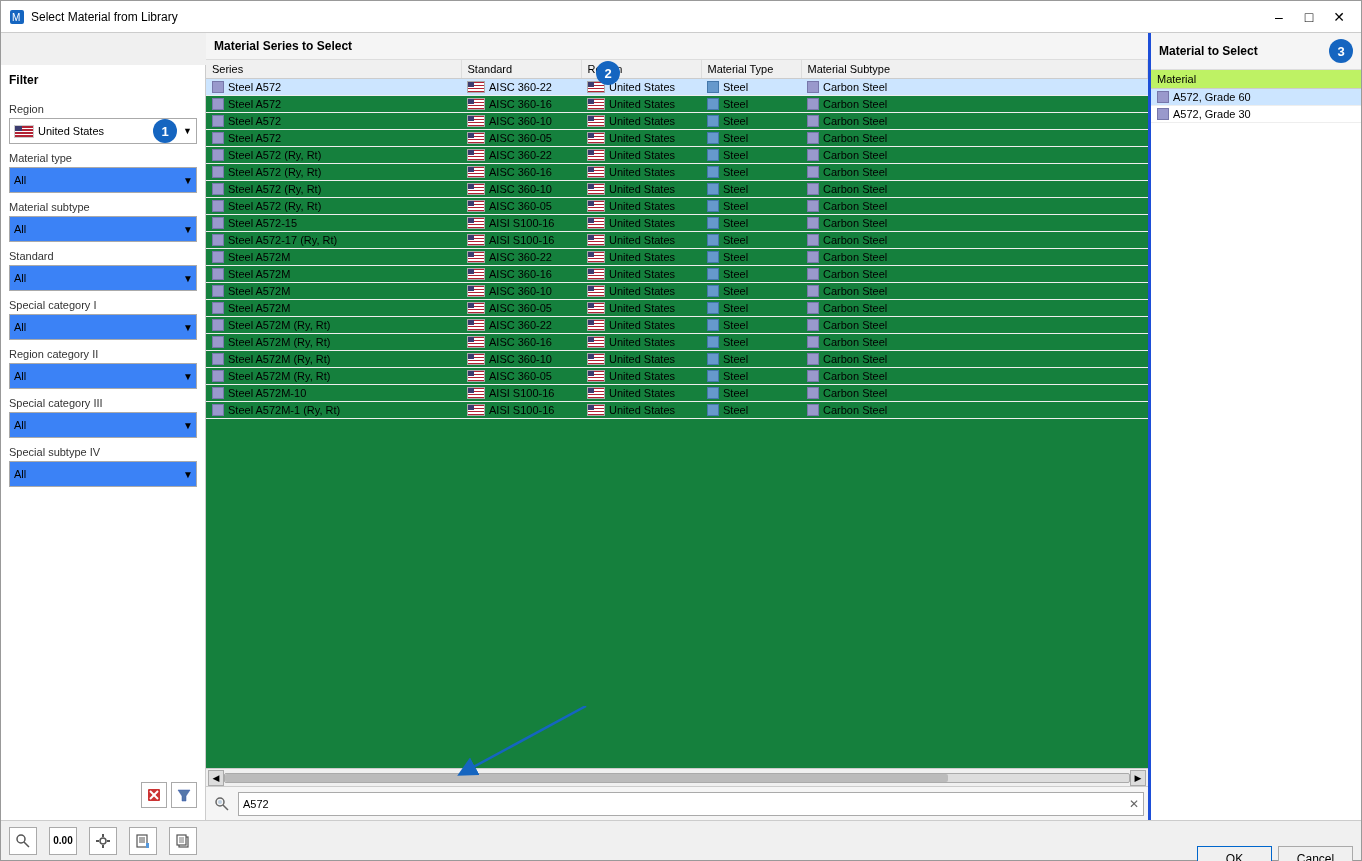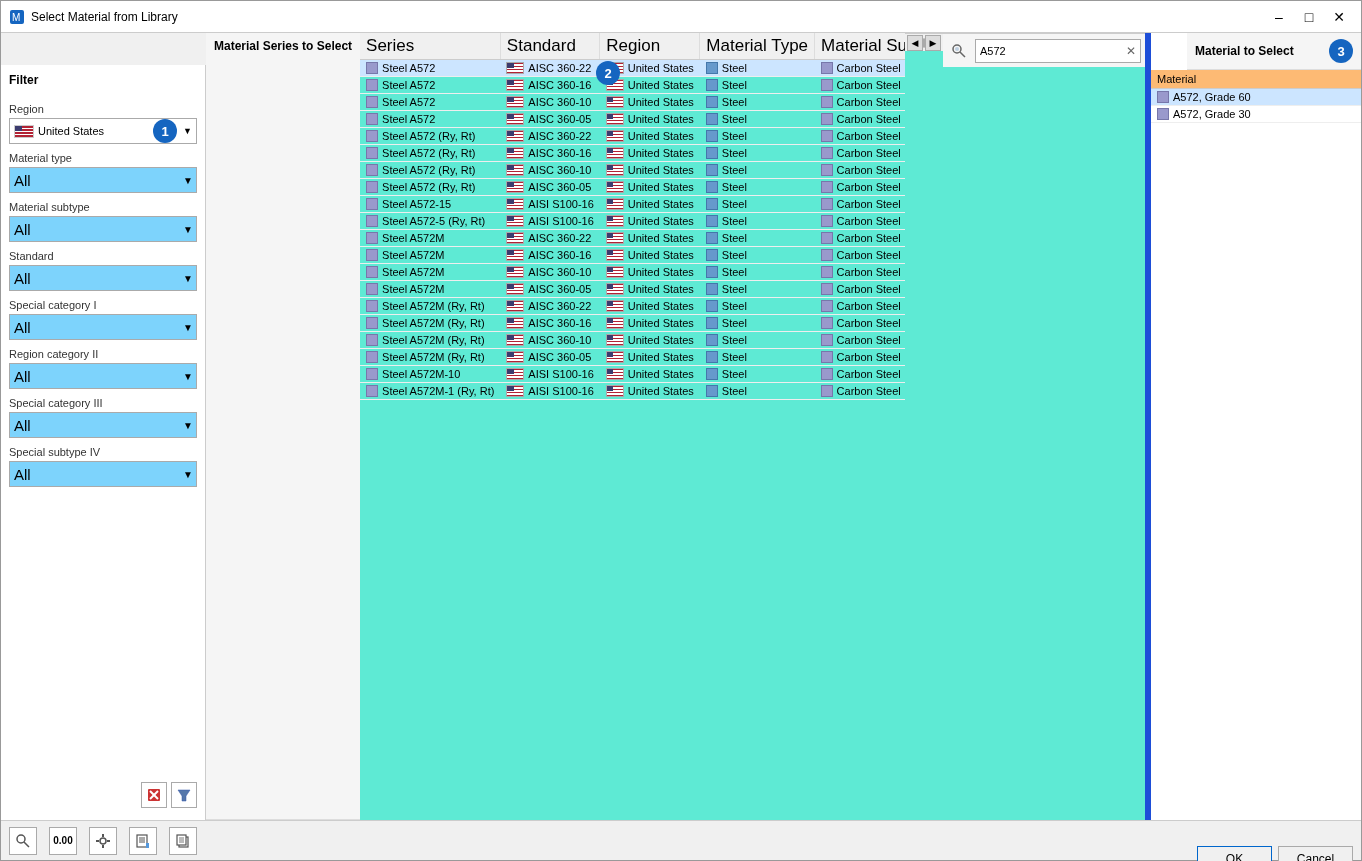--- a/index.html
+++ b/index.html
@@ -35,22 +35,22 @@
     .panel-title { font-weight: bold; font-size: 12px; margin-bottom: 8px; color: #000; }
     .filter-label { font-size: 11px; color: #333; margin-bottom: 3px; margin-top: 8px; }
     .filter-select-wrapper {
       position: relative;
       width: 100%;
     }
     .filter-select-wrapper select {
       width: 100%;
       height: 26px;
       border: 1px solid #aaa;
-      background: #7dd3fc;
-      font-size: 15px;
+      background: #3b82f6;
+      font-size: 11px;
       padding: 2px 4px;
       appearance: none;
       cursor: pointer;
     }
     .filter-select-wrapper .chevron {
       position: absolute;
       right: 4px;
       top: 50%;
       transform: translateY(-50%);
       pointer-events: none;
@@ -67,43 +67,44 @@
       align-items: center;
       cursor: pointer;
       gap: 4px;
     }
     .flag-icon { width: 20px; height: 13px; display: inline-block; background: linear-gradient(180deg, #B22234 0%, #B22234 14.28%, #fff 14.28%, #fff 28.57%, #B22234 28.57%, #B22234 42.85%, #fff 42.85%, #fff 57.14%, #B22234 57.14%, #B22234 71.42%, #fff 71.42%, #fff 85.71%, #B22234 85.71%, #B22234 100%); border: 1px solid #ccc; flex-shrink: 0; position: relative; overflow: hidden; }
     .flag-icon::before { content: ''; position: absolute; top: 0; left: 0; width: 40%; height: 54%; background: #3C3B6E; }
 
     
     .series-panel {
       flex: 1;
-      background: #5eead4;
-      border-right: 6px solid #1d4ed8;
+      background: #15803d;
+      border-right: 3px solid #1d4ed8;
       display: flex;
+      flex-direction: column;
     }
 
     .panel-header {
       font-weight: bold;
       font-size: 12px;
       padding: 6px 8px;
       border-bottom: 1px solid #ddd;
       background: #f5f5f5;
     }
 
     .table-container { flex: 1; overflow-y: auto; overflow-x: hidden; }
 
     .data-table { width: 100%; border-collapse: collapse; }
     .data-table th {
       background: #f0f0f0;
       border-bottom: 1px solid #ccc;
       border-right: 1px solid #ddd;
       padding: 3px 6px;
       text-align: left;
-      font-size: 17px;
+      font-size: 11px;
       font-weight: normal;
       white-space: nowrap;
       position: sticky;
       top: 0;
     }
     .data-table td {
       padding: 2px 6px;
       border-bottom: 1px solid #eee;
       font-size: 11px;
       white-space: nowrap;
@@ -120,21 +121,21 @@
     
     .material-panel {
       width: 210px;
       background: #fff;
       display: flex;
       flex-direction: column;
     }
 
     .material-table { width: 100%; border-collapse: collapse; }
     .material-table th {
-      background: #fdba74;
+      background: #bef264;
       border-bottom: 1px solid #ccc;
       padding: 3px 6px;
       text-align: left;
       font-size: 11px;
       font-weight: normal;
       position: sticky;
       top: 0;
     }
     .material-table td {
       padding: 2px 6px;
@@ -679,21 +680,21 @@
       <div class="cell-with-icon">
         <span class="purple-square"></span>
         <span>Carbon Steel</span>
       </div>
     </td>
   </tr>
               <tr>
     <td>
       <div class="cell-with-icon">
         <span class="purple-square"></span>
-        <span>Steel A572-5 (Ry, Rt)</span>
+        <span>Steel A572-17 (Ry, Rt)</span>
       </div>
     </td>
     <td>
       <div class="cell-with-icon">
         <span class="small-flag"></span>
         <span>AISI S100-16</span>
       </div>
     </td>
     <td>
       <div class="cell-with-icon">
@@ -1065,21 +1066,21 @@
           </svg>
         </div>
         <div class="search-input-wrapper">
           <input type="text" value="A572" style="">
           <span class="search-clear">✕</span>
         </div>
       </div>
     </div>
 
     <div class="material-panel" style="position:relative;">
-      <div class="panel-header" style="display:flex; align-items:center; gap:6px;margin-left:36px;">
+      <div class="panel-header" style="display:flex; align-items:center; gap:6px;">
         <span>Material to Select</span>
         <div class="annotation-badge" style="position:relative; top:auto; left:auto; width:24px; height:24px; border-radius:50%; background:#1565c0; color:#fff; font-size:13px; font-weight:bold; display:flex; align-items:center; justify-content:center; flex-shrink:0; margin-left:auto;">3</div>
       </div>
       <div class="table-container">
         <table class="material-table">
           <thead>
             <tr>
               <th>Material</th>
             </tr>
           </thead>

